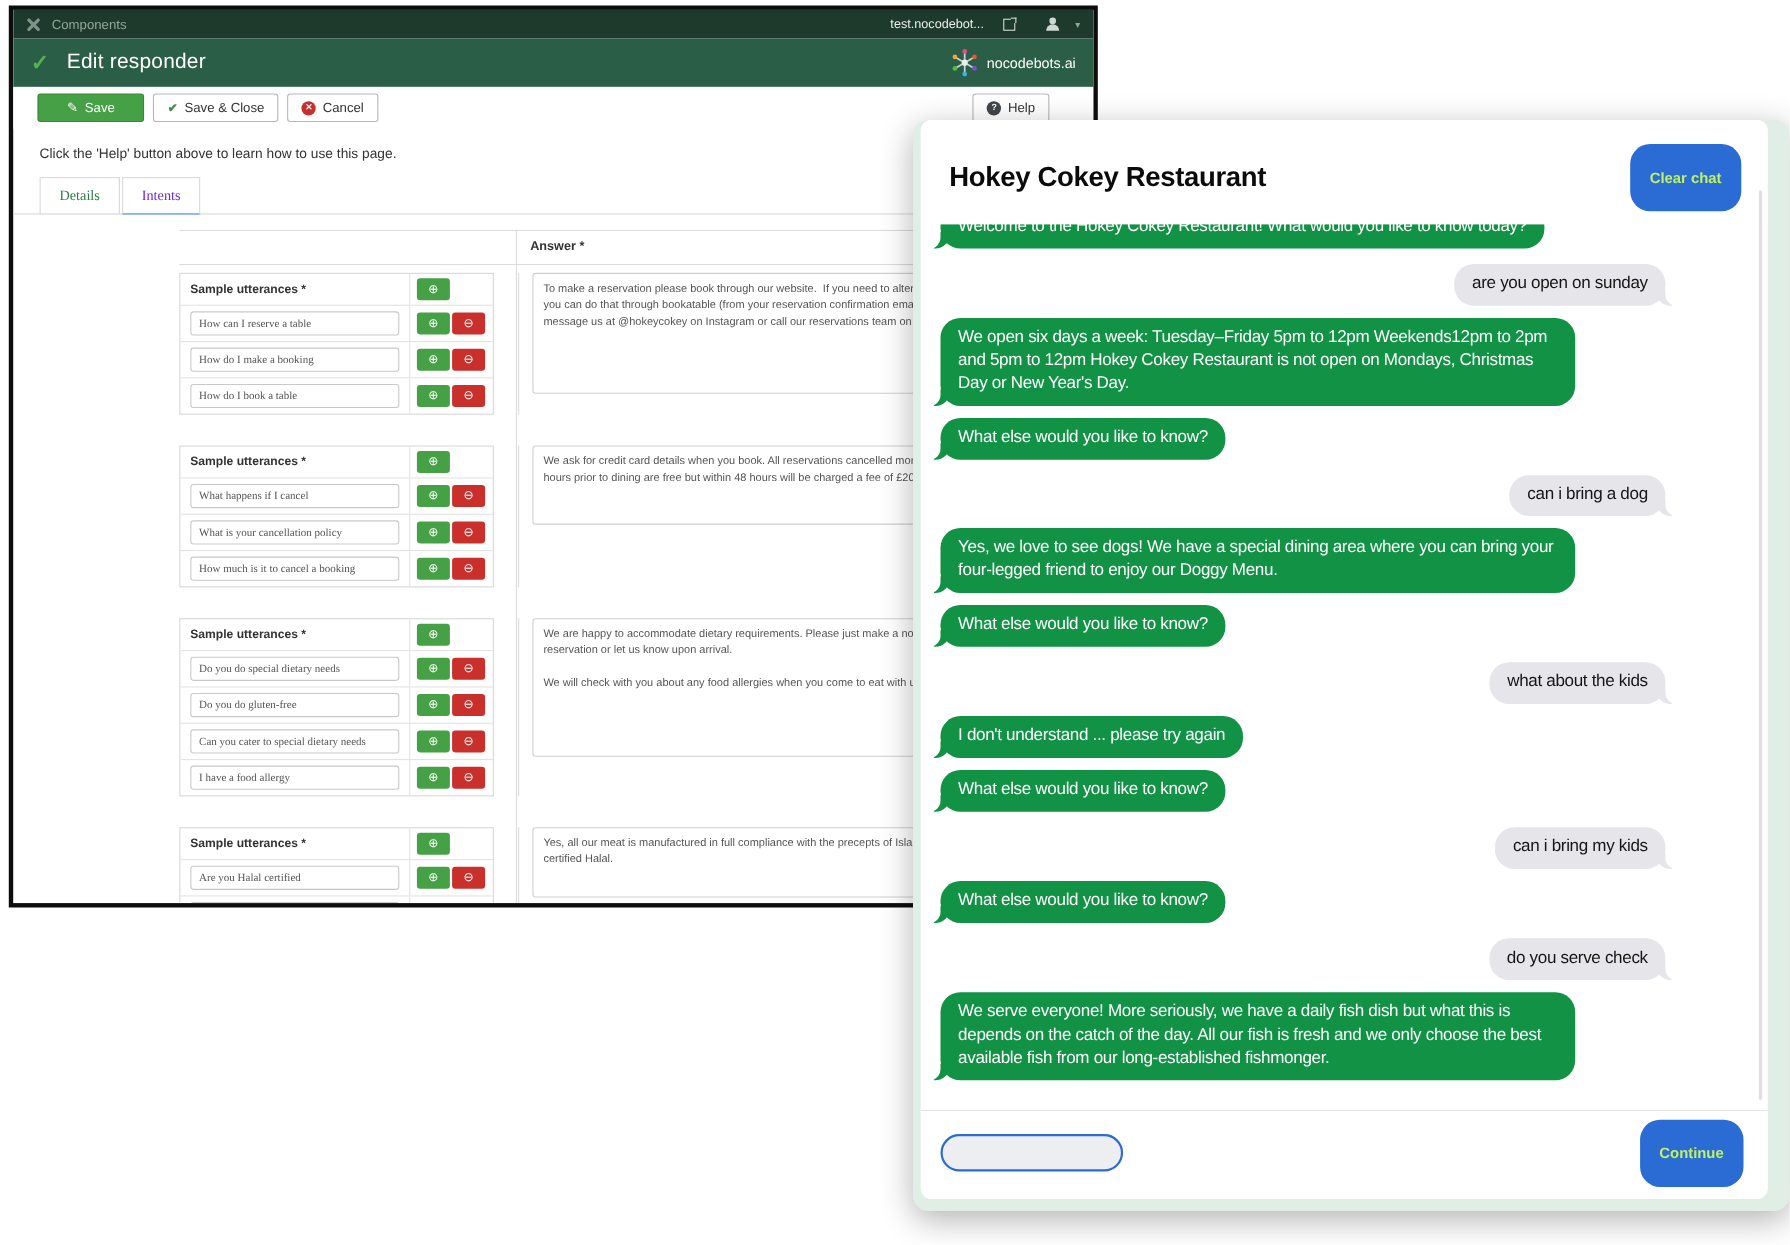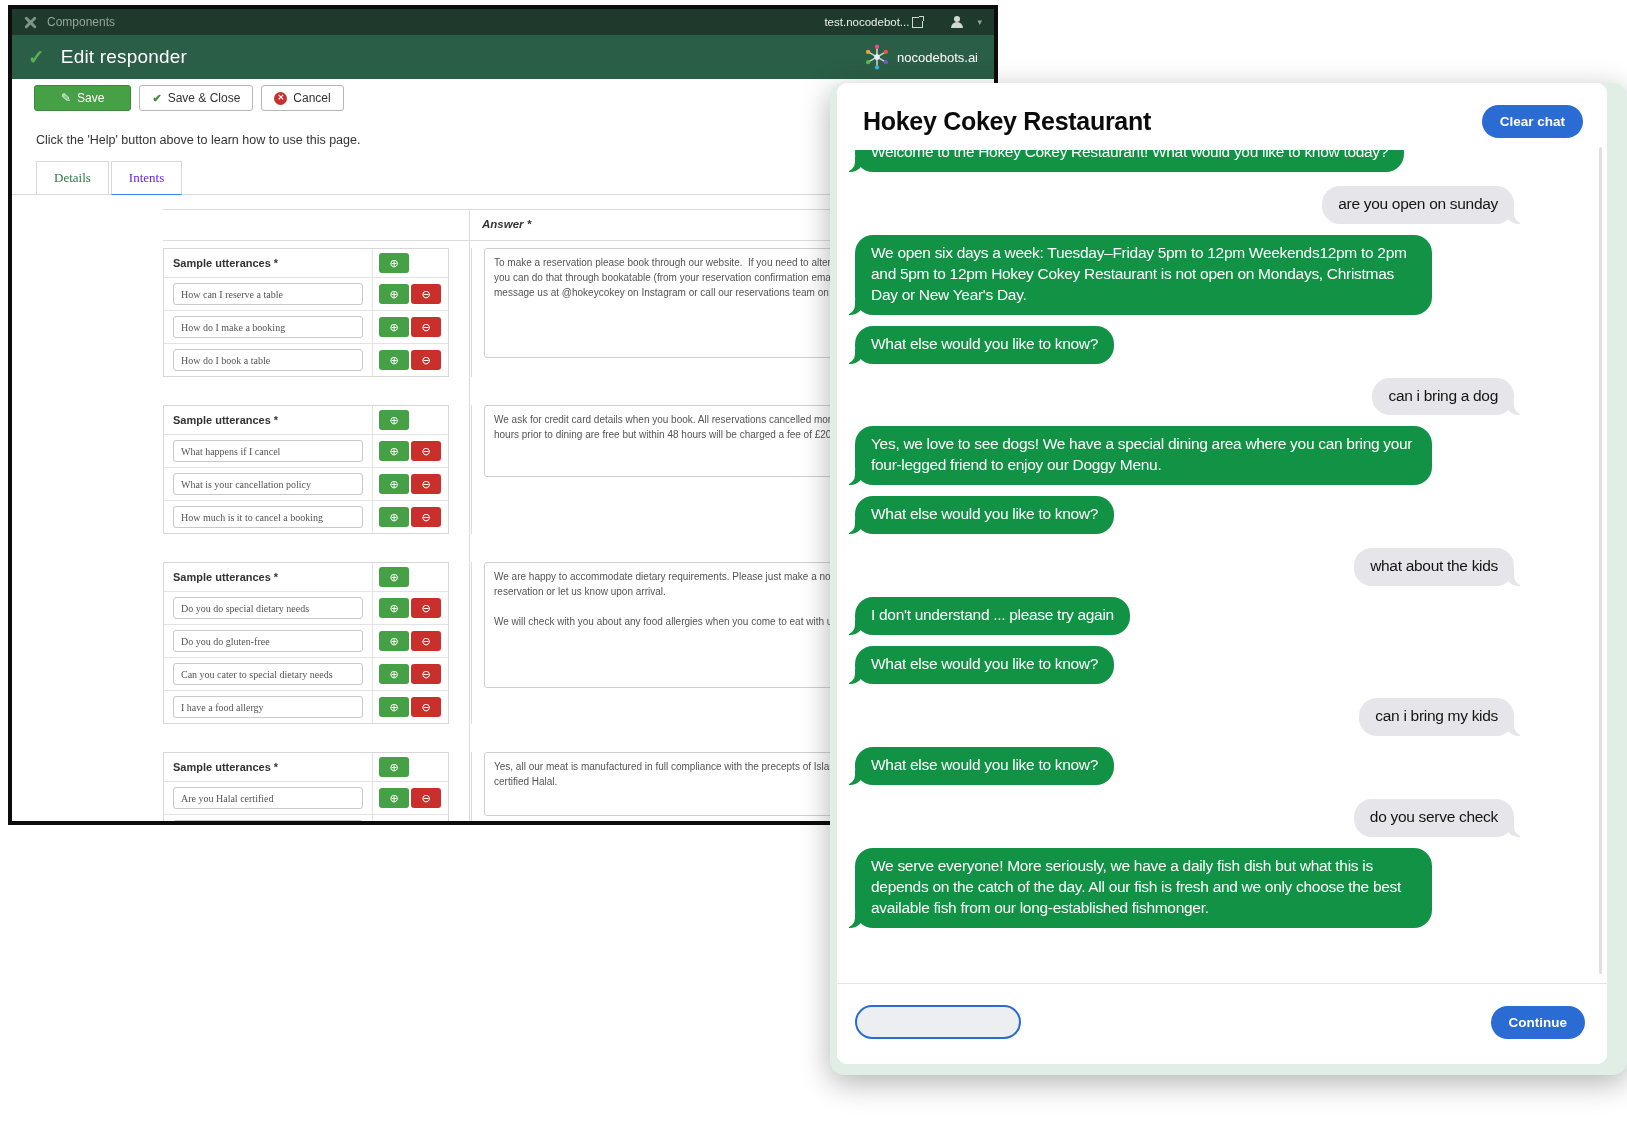--- a/index.html
+++ b/index.html
@@ -10,21 +10,21 @@
   .admin-window{position:absolute;left:8px;top:5px;width:982px;height:812px;
     border:4px solid #0d0d0d;background:#fff;overflow:hidden;z-index:1;}
   .topbar{height:26px;background:#1e3a2c;display:flex;align-items:center;
     padding:0 12px;color:#92a69b;font-size:12px;gap:10px;}
   .jicon{width:13px;height:13px;position:relative;display:inline-block;}
   .jicon::before,.jicon::after{content:"";position:absolute;left:5px;top:-1px;width:3px;height:15px;
     background:#7e948a;border-radius:2px;}
   .jicon::before{transform:rotate(45deg);}
   .jicon::after{transform:rotate(-45deg);}
   .topbar .spacer{flex:1;}
-  .topbar .site{color:#e8efeb;font-size:11.5px;display:flex;align-items:center;gap:3px;}
+  .topbar .site{color:#e8efeb;font-size:11.5px;display:flex;align-items:center;gap:18px;}
   .ext-ic{width:9px;height:9px;border:1px solid #cfd9d4;display:inline-block;position:relative;}
   .ext-ic::after{content:"";position:absolute;right:-2px;top:-2px;width:4px;height:4px;background:#1e3a2c;
     border-top:1px solid #cfd9d4;border-right:1px solid #cfd9d4;}
   .person-ic{width:12px;height:12px;display:inline-block;position:relative;margin-left:18px;}
   .person-ic::before{content:"";position:absolute;left:3px;top:0;width:6px;height:6px;border-radius:50%;background:#cfd9d4;}
   .person-ic::after{content:"";position:absolute;left:0px;top:6px;width:12px;height:6px;border-radius:6px 6px 0 0;background:#cfd9d4;}
   .caret{color:#92a69b;font-size:9px;margin-left:4px;}
 
   .greenbar{height:44px;background:#2b5e46;display:flex;align-items:center;padding:0 16px;color:#fff;}
   .big-check{color:#56b257;font-size:20px;font-weight:bold;margin-right:16px;}
@@ -42,21 +42,21 @@
   .ic-dark{background:#41464b;}
   .btn.help{position:absolute;right:40px;margin:0;}
 
   .note{margin:16px 0 0 24px;font-size:12.5px;color:#333;}
   .tabbar{margin:14px 0 0 0;padding-left:24px;border-bottom:1px solid #d9d9d9;display:flex;font-family:Liberation Serif, serif;}
   .tab{font-size:13px;padding:8px 17px;border:1px solid #d9d9d9;background:#fff;margin-bottom:-1px;margin-right:2px;}
   .tab.inactive{color:#2a7d46;}
   .tab.active{color:#6d28d9;border-bottom:1px solid #3b82f6;}
 
   .table-panel{position:relative;margin:14px 0 0 151px;width:910px;}
-  .panel-head{height:30px;border-top:1px solid #dcdcdc;border-bottom:1px solid #dcdcdc;position:relative;font-style:italic;}
+  .panel-head{height:30px;border-top:1px solid #dcdcdc;border-bottom:1px solid #dcdcdc;position:relative;}
   .answer-h{position:absolute;left:319px;top:8px;font-size:11.5px;font-weight:bold;color:#333;}
   .vline{position:absolute;left:306px;top:0;bottom:0;width:1px;background:#dcdcdc;}
   .group{display:flex;margin-top:28px;}
   .group:first-of-type{margin-top:7px;}
   .utable{width:284px;border:1px solid #d7d7d7;flex:none;}
   .urow{display:flex;border-bottom:1px solid #e3e3e3;align-items:center;}
   .urow:last-child{border-bottom:none;}
   .ucell{width:209px;border-right:1px solid #e3e3e3;padding:5px 9px;box-sizing:border-box;}
   .ucell.head{font-size:11px;font-weight:bold;color:#333;padding:8px 9px;}
   .bcell{flex:1;padding:4px 6px;display:flex;gap:2px;}
@@ -64,30 +64,30 @@
     padding:0 7px;box-sizing:border-box;font-family:Liberation Serif, serif;}
   .pbtn{border:none;border-radius:3px;color:#fff;font-size:11px;line-height:1;width:30px;height:20px;
     display:inline-flex;align-items:center;justify-content:center;cursor:default;padding:0;}
   .pbtn.green{background:#46a046;}
   .pbtn.red{background:#c9302c;}
   .acell{margin-left:22px;border-left:1px solid #dcdcdc;padding:0 0 0 12px;flex:1;}
   .answer-box{width:560px;border:1px solid #cfcfcf;border-radius:3px;font-size:10px;line-height:1.5;color:#555;
     padding:6px 9px;resize:none;font-family:"Liberation Sans",sans-serif;background:#fff;white-space:pre-wrap;}
 
   
-  .chat-frame{position:absolute;left:830px;top:83px;width:797px;height:992px;background:#e0eee6;
+  .chat-frame{position:absolute;left:830px;top:109px;width:797px;height:992px;background:#e0eee6;
     border-radius:14px;padding:0 20px 11px 7px;box-sizing:border-box;z-index:2;
     box-shadow:0 8px 30px rgba(0,0,0,.30);}
   .chat-window{width:100%;height:100%;background:#fff;border-radius:10px;position:relative;overflow:hidden;
     display:flex;flex-direction:column;}
   .chat-header{position:relative;z-index:3;background:#fff;display:flex;align-items:center;
     justify-content:space-between;padding:22px 24px 12px 26px;}
   .chat-title{font-size:25px;font-weight:bold;color:#0b0b0b;letter-spacing:-.3px;}
-  .blue-btn{background:#2a6bd4;color:#ffffff;border:none;border-radius:18px;font-size:13.5px;font-weight:bold;
-    padding:9px 18px;font-family:"Liberation Sans",sans-serif;cursor:default;}
+  .blue-btn{background:#2a6bd4;color:#bef264;border:none;border-radius:18px;font-size:13.5px;font-weight:bold;
+    padding:23px 18px;font-family:"Liberation Sans",sans-serif;cursor:default;}
   .messages{flex:1;position:relative;z-index:1;margin-top:-16px;padding:0 93px 0 18px;overflow:hidden;}
   .msg{display:flex;margin-bottom:11px;}
   .msg.user{justify-content:flex-end;margin-top:14px;}
   .bubble{position:relative;max-width:545px;padding:8px 16px 9px;border-radius:18px;
     font-size:15.5px;line-height:1.35;letter-spacing:-.3px;}
   .msg.bot .bubble{background:#119245;color:#fff;}
   .msg.user .bubble{background:#e5e5ea;color:#151515;}
   .msg.bot .bubble::before{content:"";position:absolute;bottom:0;left:-6px;width:15px;height:15px;
     background:#119245;border-bottom-right-radius:14px;}
   .msg.bot .bubble::after{content:"";position:absolute;bottom:0;left:-11px;width:11px;height:17px;

